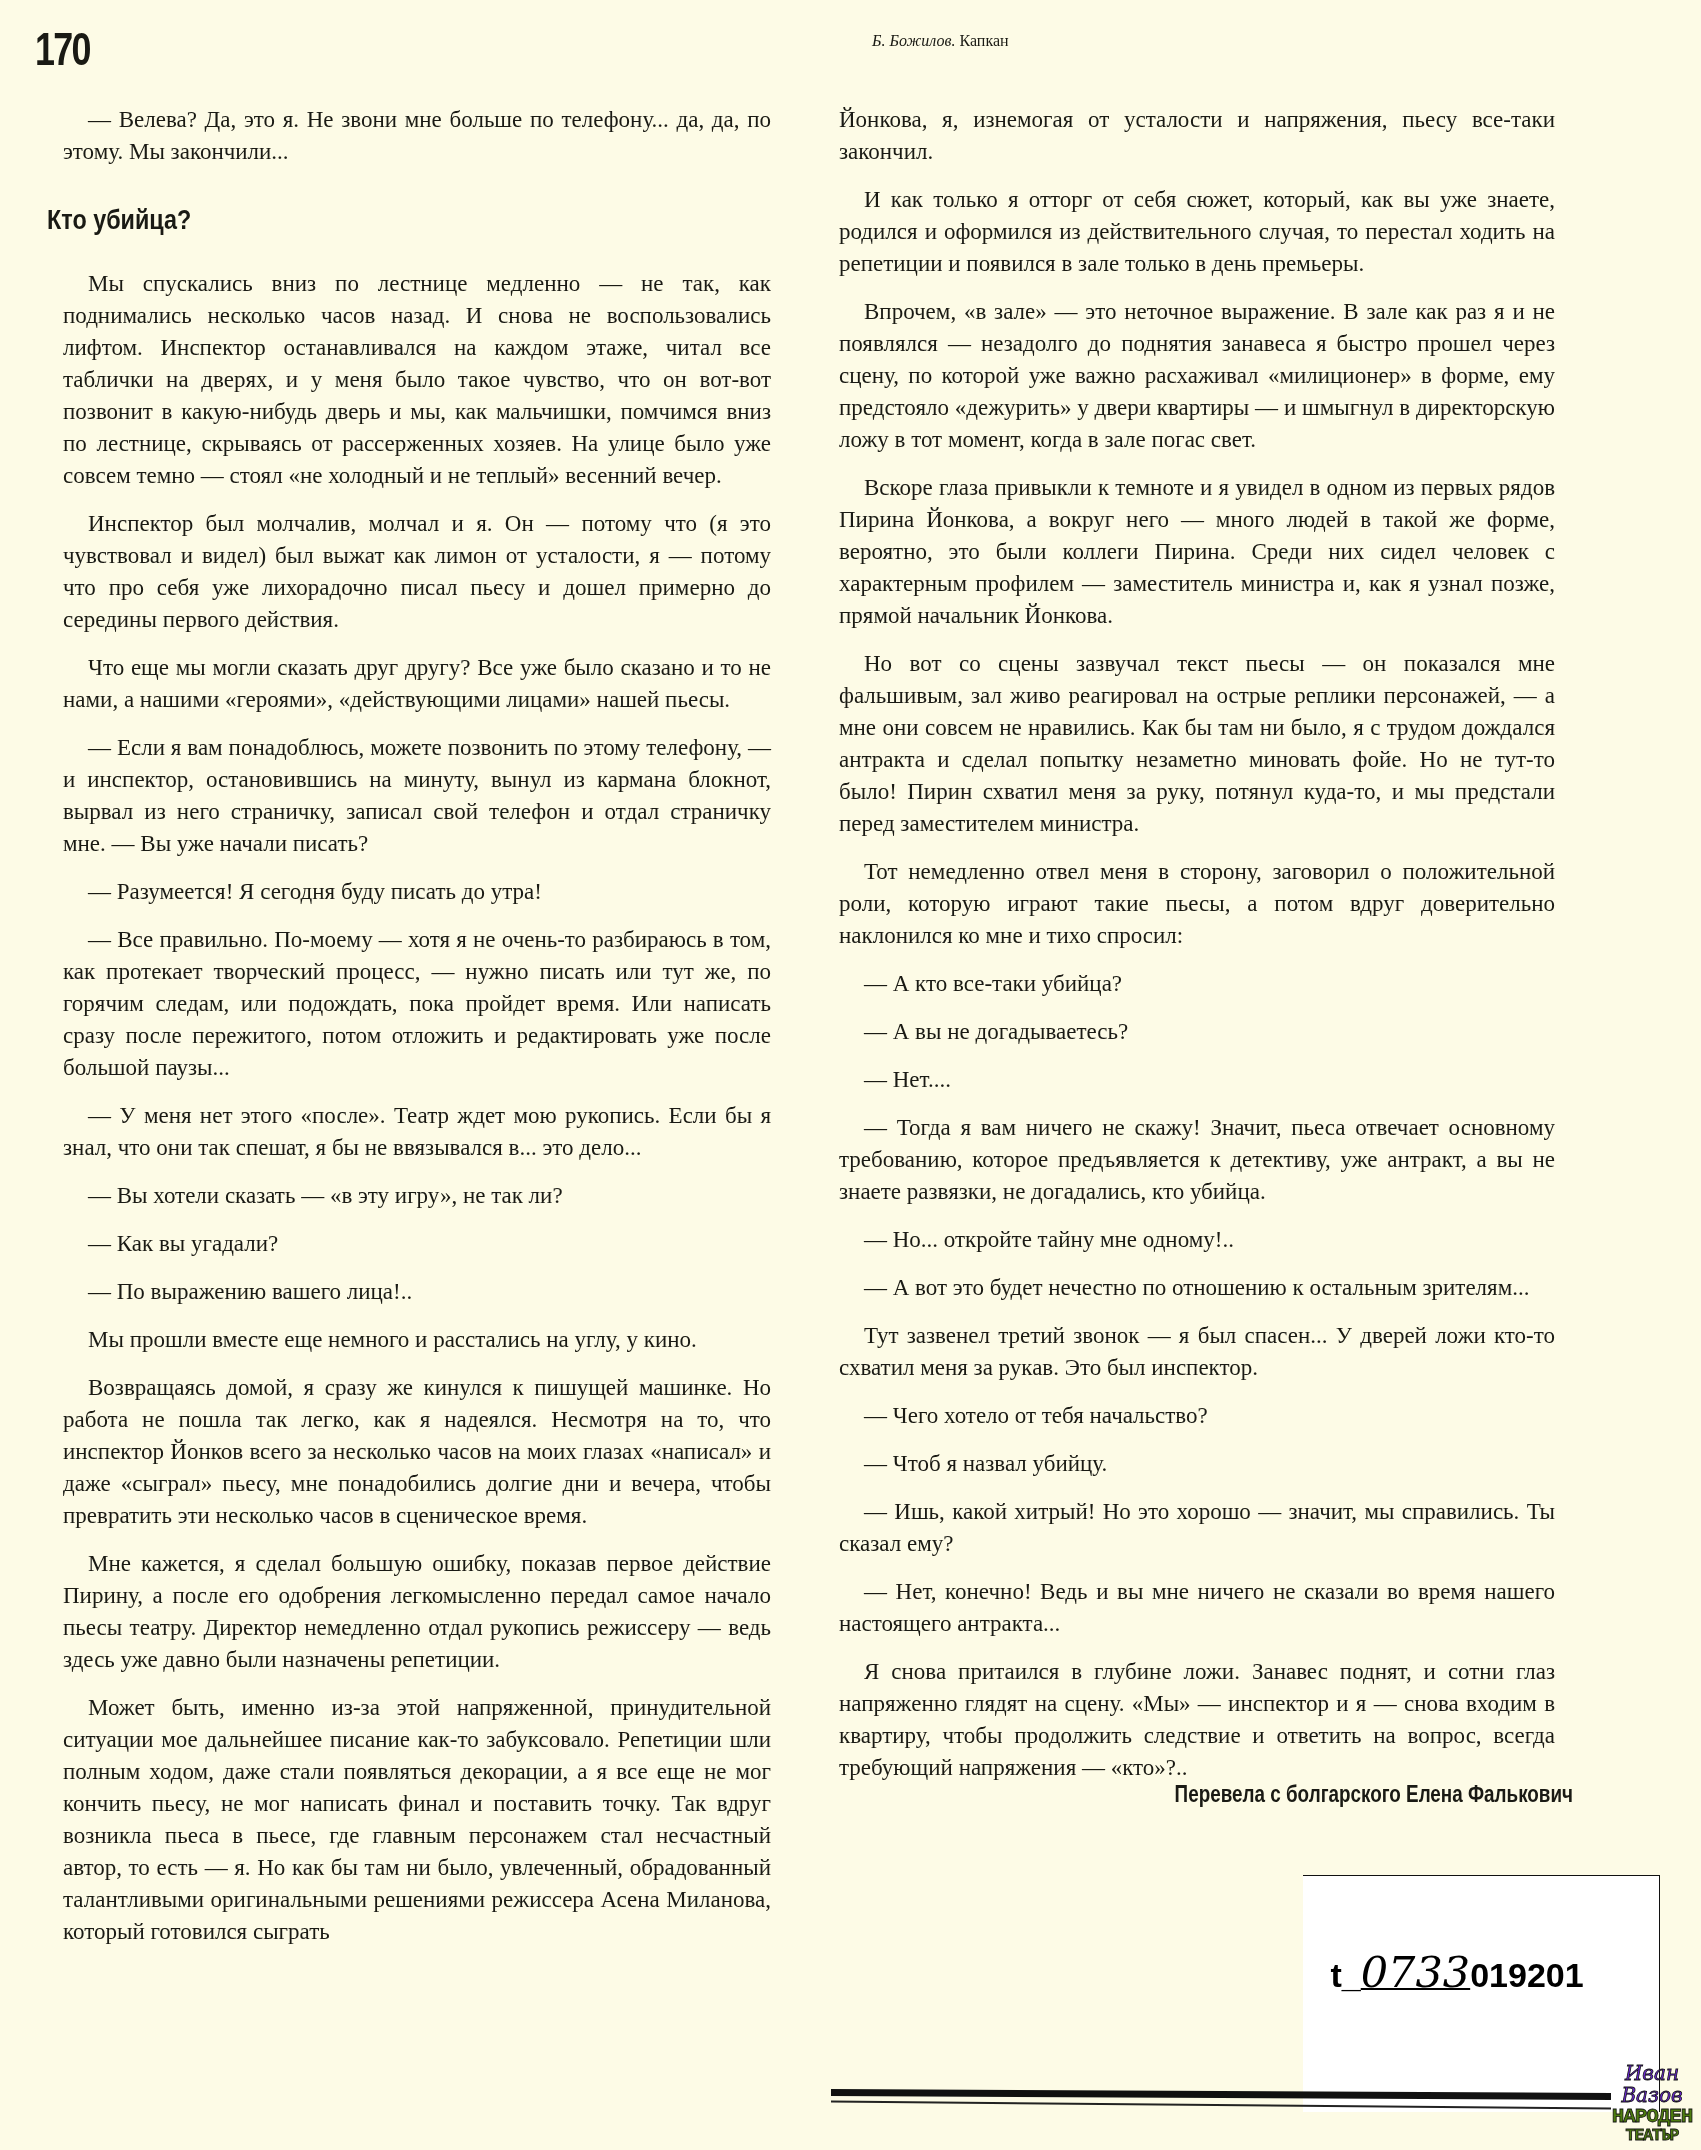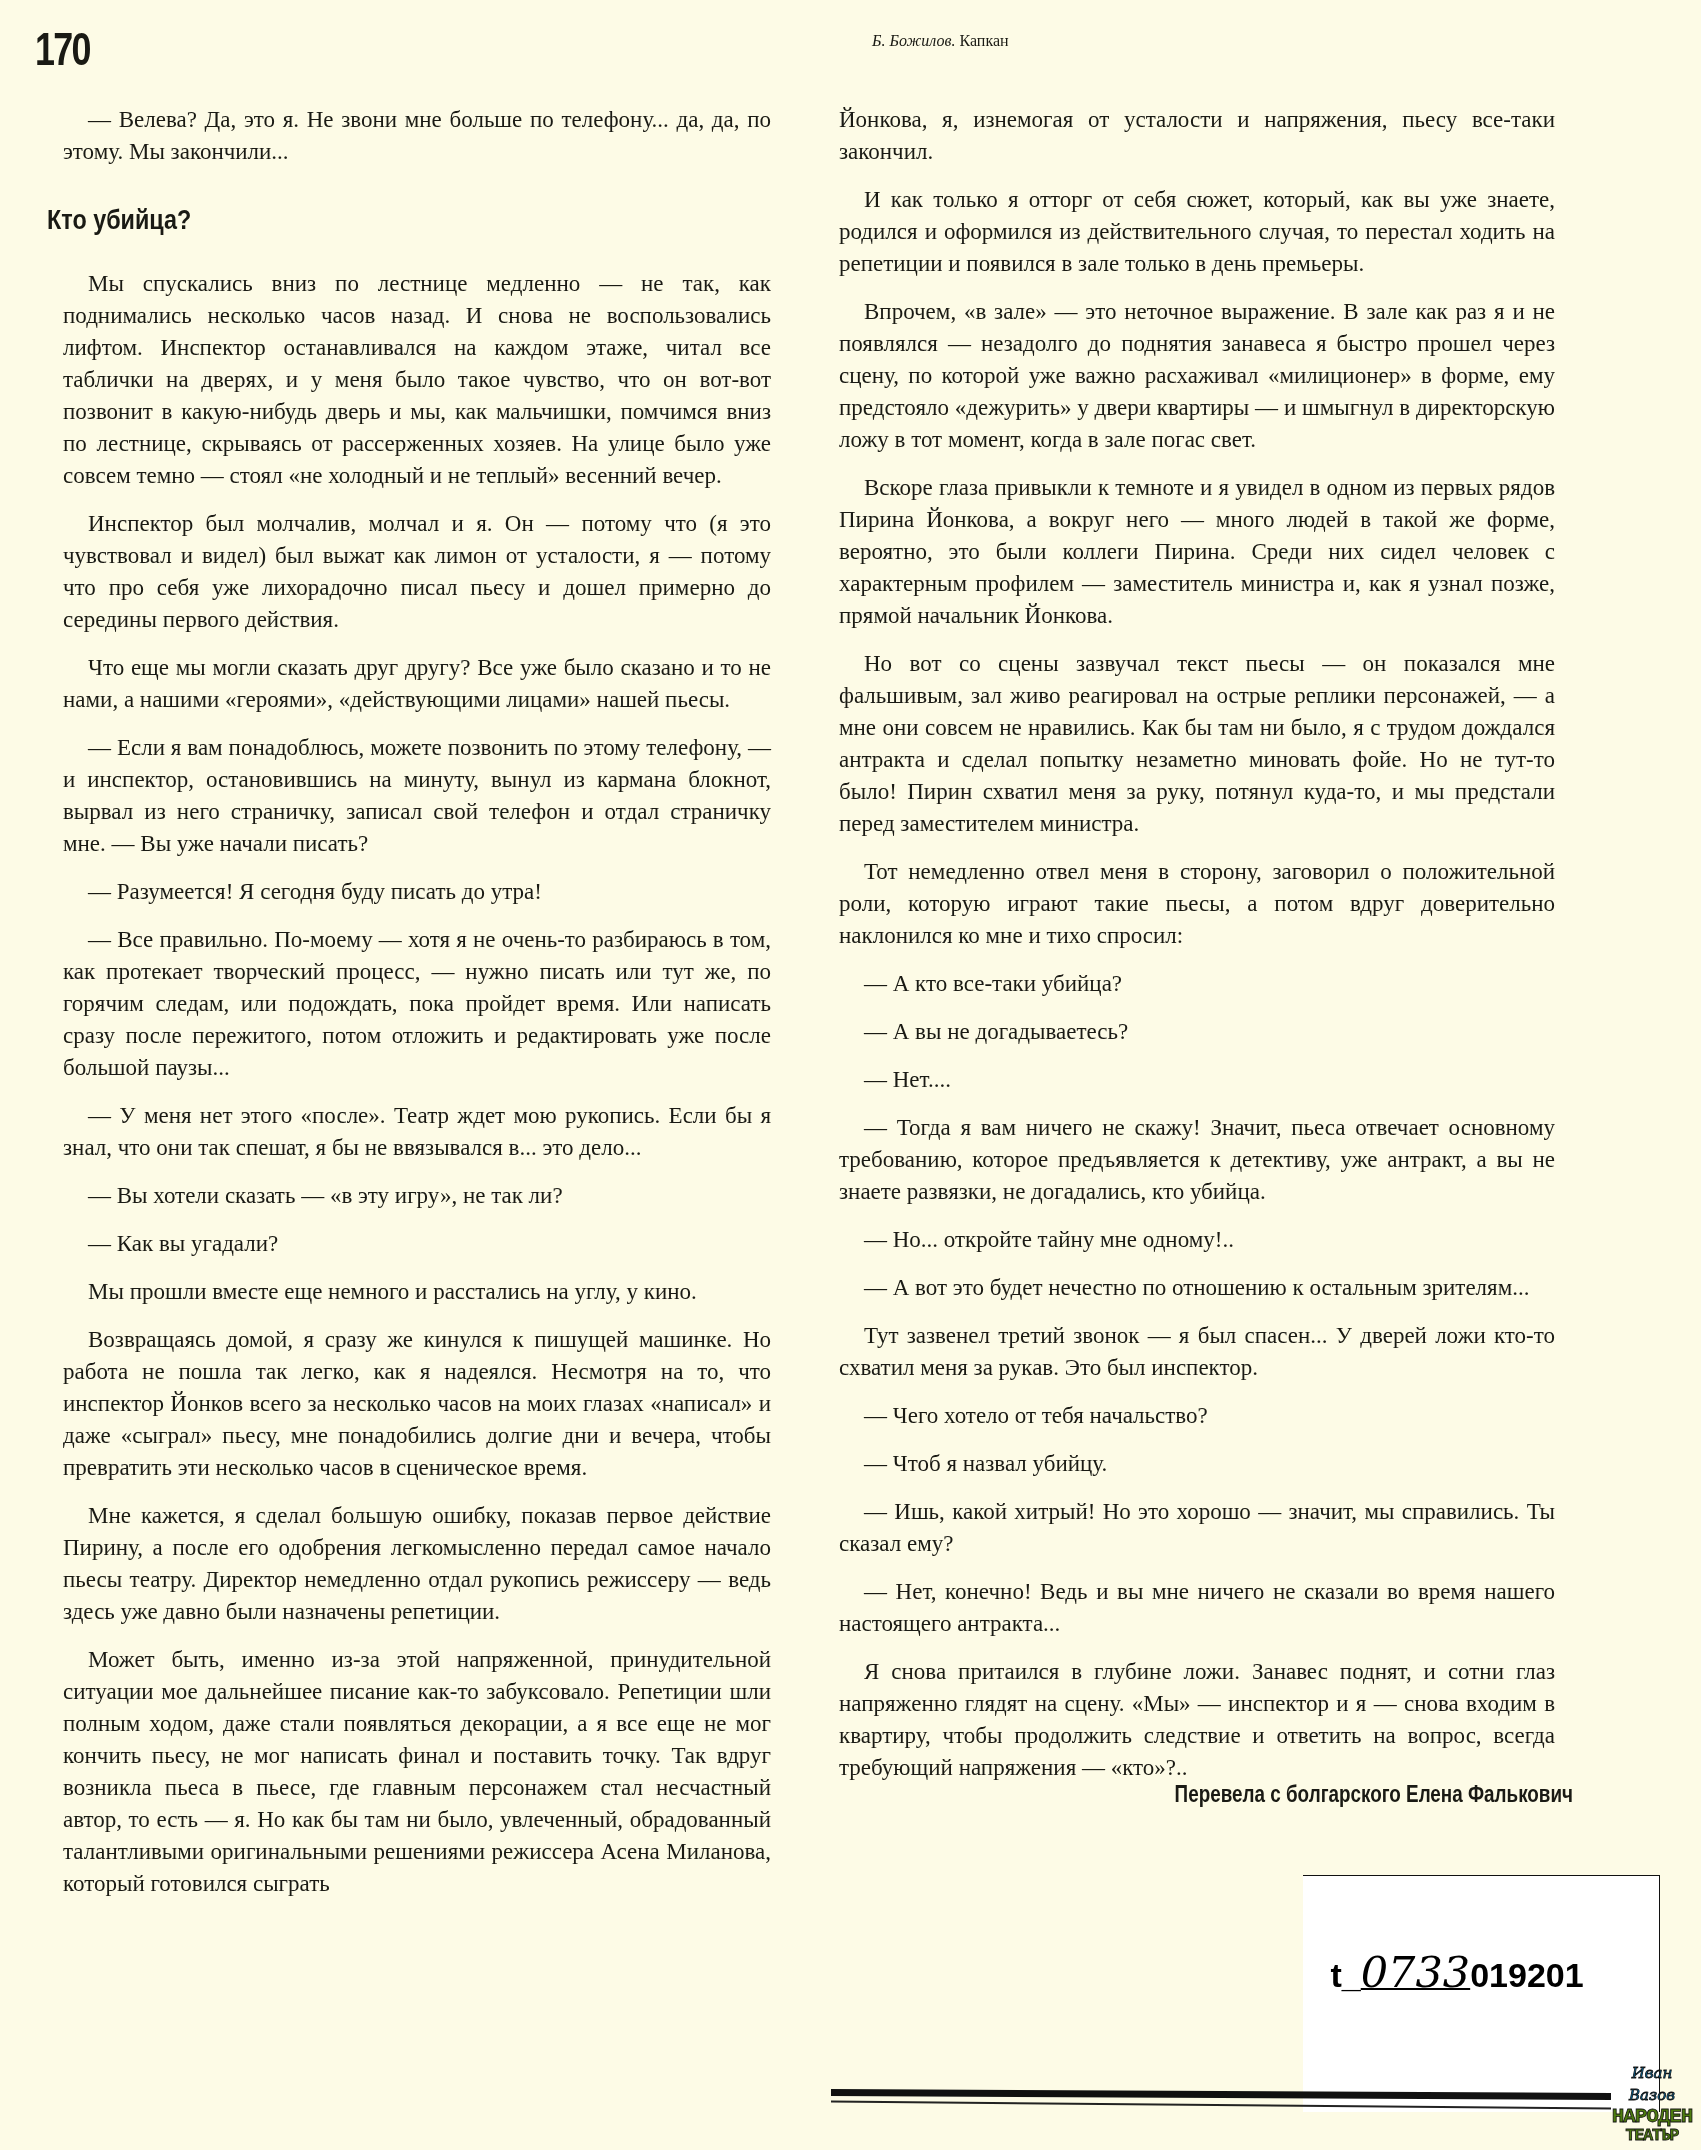--- a/index.html
+++ b/index.html
@@ -74,21 +74,21 @@
       position: absolute; left: 831px; top: 2104px;
       width: 780px; height: 2.2px; background: #222;
       transform: rotate(0.5deg);
     }
     .logo {
       position: absolute; left: 1611px; top: 2062px;
       width: 82px; text-align: center;
     }
     .logo .signature {
       font-family: "DejaVu Serif", serif; font-style: italic;
-      font-size: 15px; color: #0369a1;
+      font-size: 20px; color: #6d28d9;
       -webkit-text-stroke: 0.8px #111;
       display: block; line-height: 22px;
     }
     .logo .line1, .logo .line2 {
       font-family: Liberation Mono, monospace; font-weight: bold;
       color: #4d7c0f; -webkit-text-stroke: 0.8px #111;
       display: block; letter-spacing: -1.1px;
     }
     .logo .line1 { font-size: 21px; line-height: 21px; }
     .logo .line2 { font-size: 16.5px; line-height: 17.6px; }
@@ -108,20 +108,21 @@
   <div class="section-heading">Кто убийца?</div>
   <p class="indent">Мы спускались вниз по лестнице медленно — не так, как поднимались несколько часов назад. И снова не воспользовались лифтом. Инспектор останавливался на каждом этаже, читал все таблички на дверях, и у меня было такое чувство, что он вот-вот позвонит в какую-нибудь дверь и мы, как мальчишки, помчимся вниз по лестнице, скрываясь от рассерженных хозяев. На улице было уже совсем темно — стоял «не холодный и не теплый» весенний вечер.</p>
   <p class="indent">Инспектор был молчалив, молчал и я. Он — потому что (я это чувствовал и видел) был выжат как лимон от усталости, я — потому что про себя уже лихорадочно писал пьесу и дошел примерно до середины первого действия.</p>
   <p class="indent">Что еще мы могли сказать друг другу? Все уже было сказано и то не нами, а нашими «героями», «действующими лицами» нашей пьесы.</p>
   <p class="dialog">— Если я вам понадоблюсь, можете позвонить по этому телефону, — и инспектор, остановившись на минуту, вынул из кармана блокнот, вырвал из него страничку, записал свой телефон и отдал страничку мне. — Вы уже начали писать?</p>
   <p class="dialog">— Разумеется! Я сегодня буду писать до утра!</p>
   <p class="dialog">— Все правильно. По-моему — хотя я не очень-то разбираюсь в том, как протекает творческий процесс, — нужно писать или тут же, по горячим следам, или подождать, пока пройдет время. Или написать сразу после пережитого, потом отложить и редактировать уже после большой паузы...</p>
   <p class="dialog gap">— У меня нет этого «после». Театр ждет мою рукопись. Если бы я знал, что они так спешат, я бы не ввязывался в... это дело...</p>
   <p class="dialog gap">— Вы хотели сказать — «в эту игру», не так ли?</p>
   <p class="dialog">— Как вы угадали?</p>
+  <p class="dialog">— По выражению вашего лица!..</p>
   <p class="indent">Мы прошли вместе еще немного и расстались на углу, у кино.</p>
   <p class="indent gap">Возвращаясь домой, я сразу же кинулся к пишущей машинке. Но работа не пошла так легко, как я надеялся. Несмотря на то, что инспектор Йонков всего за несколько часов на моих глазах «написал» и даже «сыграл» пьесу, мне понадобились долгие дни и вечера, чтобы превратить эти несколько часов в сценическое время.</p>
   <p class="indent gap">Мне кажется, я сделал большую ошибку, показав первое действие Пирину, а после его одобрения легкомысленно передал самое начало пьесы театру. Директор немедленно отдал рукопись режиссеру — ведь здесь уже давно были назначены репетиции.</p>
   <p class="indent gap">Может быть, именно из-за этой напряженной, принудительной ситуации мое дальнейшее писание как-то забуксовало. Репетиции шли полным ходом, даже стали появляться декорации, а я все еще не мог кончить пьесу, не мог написать финал и поставить точку. Так вдруг возникла пьеса в пьесе, где главным персонажем стал несчастный автор, то есть — я. Но как бы там ни было, увлеченный, обрадованный талантливыми оригинальными решениями режиссера Асена Миланова, который готовился сыграть</p>
 </div>
 
 <div class="column col-right">
   <p>Йонкова, я, изнемогая от усталости и напряжения, пьесу все-таки закончил.</p>
   <p class="indent gap">И как только я отторг от себя сюжет, который, как вы уже знаете, родился и оформился из действительного случая, то перестал ходить на репетиции и появился в зале только в день премьеры.</p>
   <p class="indent gap">Впрочем, «в зале» — это неточное выражение. В зале как раз я и не появлялся — незадолго до поднятия занавеса я быстро прошел через сцену, по которой уже важно расхаживал «милиционер» в форме, ему предстояло «дежурить» у двери квартиры — и шмыгнул в директорскую ложу в тот момент, когда в зале погас свет.</p>

